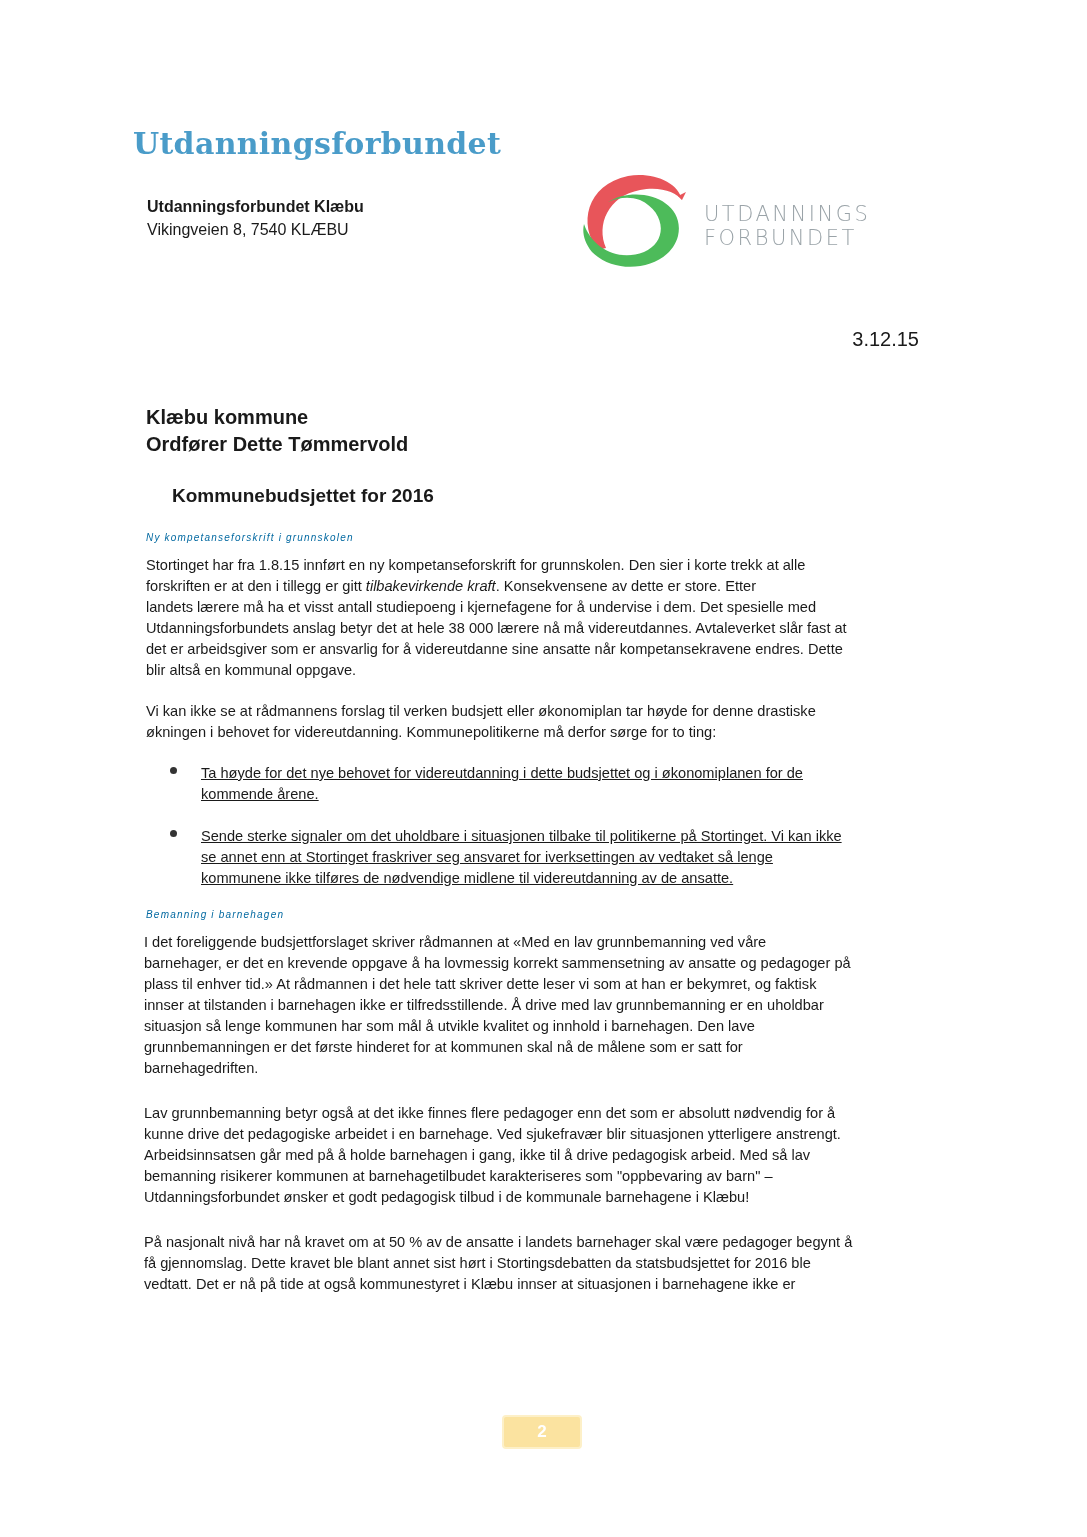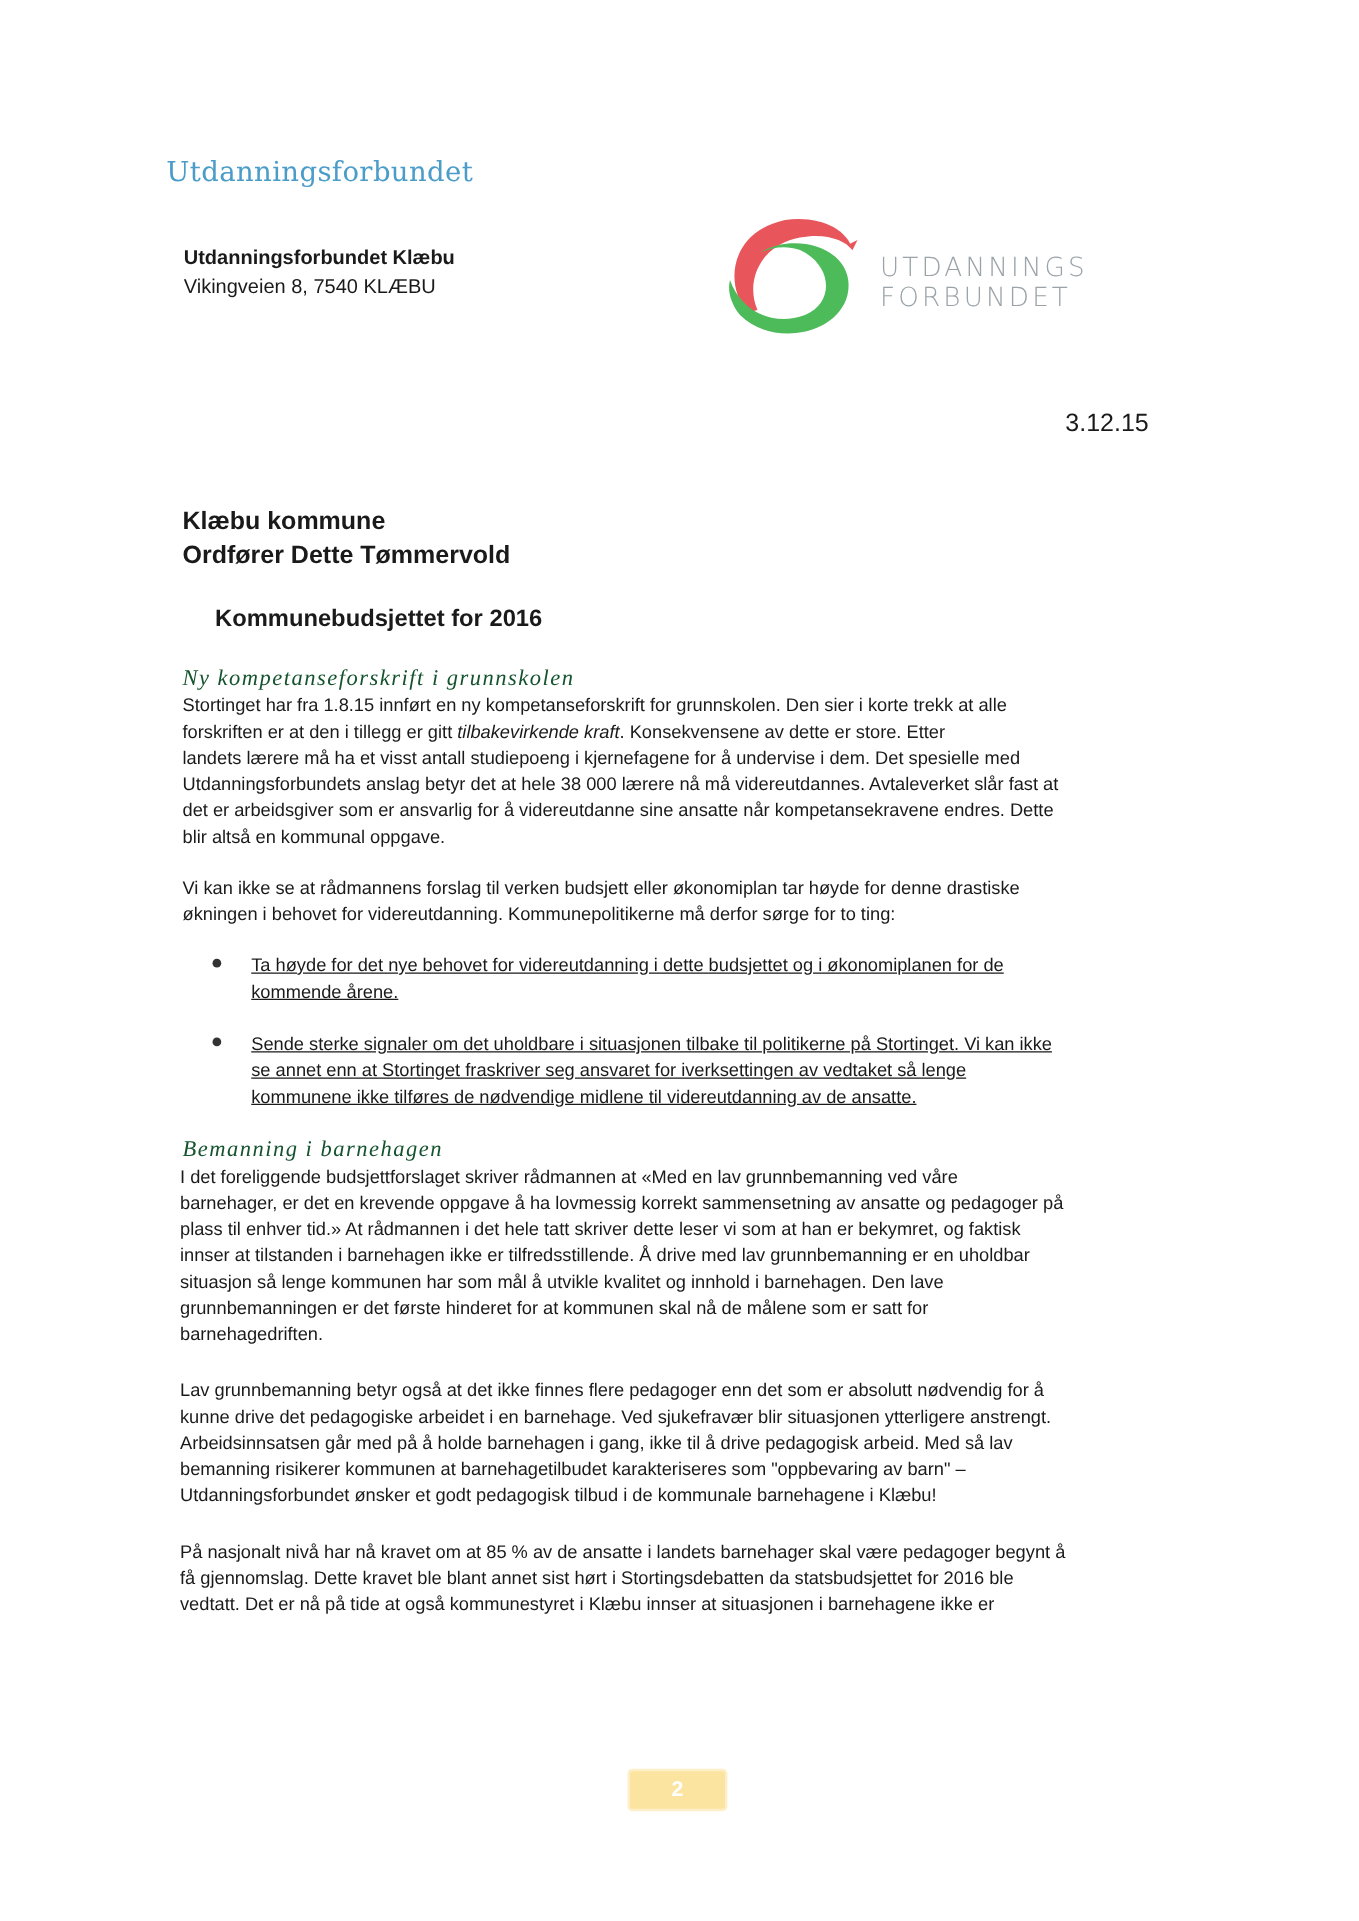--- a/index.html
+++ b/index.html
@@ -1,29 +1,29 @@
 <!DOCTYPE html>
 <html><head>
 <meta charset="utf-8">
 <style>
   html, body { margin: 0; padding: 0; background: #ffffff; }
   body { width: 1087px; height: 1537px; position: relative; overflow: hidden;
          font-family: "Liberation Sans", sans-serif; color: #1a1a1a; }
   .abs { position: absolute; }
-  .org-header { left: 133px; top: 126px; font-family: "DejaVu Serif", serif; font-weight: normal;
-                font-size: 22px; color: #4a9cc9; letter-spacing: 0.3px; }
+  .org-header { left: 133px; top: 126px; font-family: "DejaVu Serif", serif; font-weight: bold;
+                font-size: 30px; color: #4a9cc9; letter-spacing: 0.3px; }
   .sender { left: 147px; top: 195px; font-size: 16px; line-height: 23px; }
   .sender .name { font-weight: bold; }
   .logo { left: 578px; top: 170px; width: 290px; height: 105px; }
   .logo-text { position: absolute; left: 126px; top: 32px; font-family: "DejaVu Sans", sans-serif;
                font-size: 21px; line-height: 24px; color: #9aa3a8; letter-spacing: 2.5px; font-weight: 300; }
   .date { right: 168px; top: 328px; font-size: 20px; }
   .recipient { left: 146px; top: 404px; font-size: 20px; line-height: 27px; font-weight: bold; }
   .title { left: 146px; top: 485px; font-size: 19px; font-weight: bold; margin-left: 26px; }
-  .section-heading { font-style: italic; color: #14532d; font-size: 18px; letter-spacing: 1.2px; font-family: Liberation Serif, serif; }
+  .section-heading { font-style: italic; color: #0369a1; font-size: 10px; letter-spacing: 1.2px; }
   .para { font-size: 14.6px; line-height: 21px; }
   .para span.line { display: block; white-space: nowrap; }
   .bullets { left: 170px; }
   .bullet { position: relative; padding-left: 31px; text-decoration: underline; }
   .bullet-dot { position: absolute; left: 0; top: 4px; width: 7px; height: 7px; border-radius: 50%;
                 background: #333; }
   .page-num { left: 502px; top: 1415px; width: 76px; height: 30px; background: #fbe3a0;
               border: 2px solid #fdf0c8; border-radius: 4px; color: #ffffff; font-weight: bold;
               font-size: 17px; text-align: center; line-height: 30px; }
 </style>
@@ -102,18 +102,18 @@
 
 <div class="abs para" style="left:144px; top:1103px;">
   <span class="line">Lav grunnbemanning betyr også at det ikke finnes flere pedagoger enn det som er absolutt nødvendig for å</span>
   <span class="line">kunne drive det pedagogiske arbeidet i en barnehage. Ved sjukefravær blir situasjonen ytterligere anstrengt.</span>
   <span class="line">Arbeidsinnsatsen går med på å holde barnehagen i gang, ikke til å drive pedagogisk arbeid. Med så lav</span>
   <span class="line">bemanning risikerer kommunen at barnehagetilbudet karakteriseres som "oppbevaring av barn" –</span>
   <span class="line">Utdanningsforbundet ønsker et godt pedagogisk tilbud i de kommunale barnehagene i Klæbu!</span>
 </div>
 
 <div class="abs para" style="left:144px; top:1232px;">
-  <span class="line">På nasjonalt nivå har nå kravet om at 85 % av de ansatte i landets barnehager skal være pedagoger begynt å</span>
+  <span class="line">På nasjonalt nivå har nå kravet om at 50 % av de ansatte i landets barnehager skal være pedagoger begynt å</span>
   <span class="line">få gjennomslag. Dette kravet ble blant annet sist hørt i Stortingsdebatten da statsbudsjettet for 2016 ble</span>
   <span class="line">vedtatt. Det er nå på tide at også kommunestyret i Klæbu innser at situasjonen i barnehagene ikke er</span>
 </div>
 
 <div class="abs page-num">2</div>
 
 </body></html>

